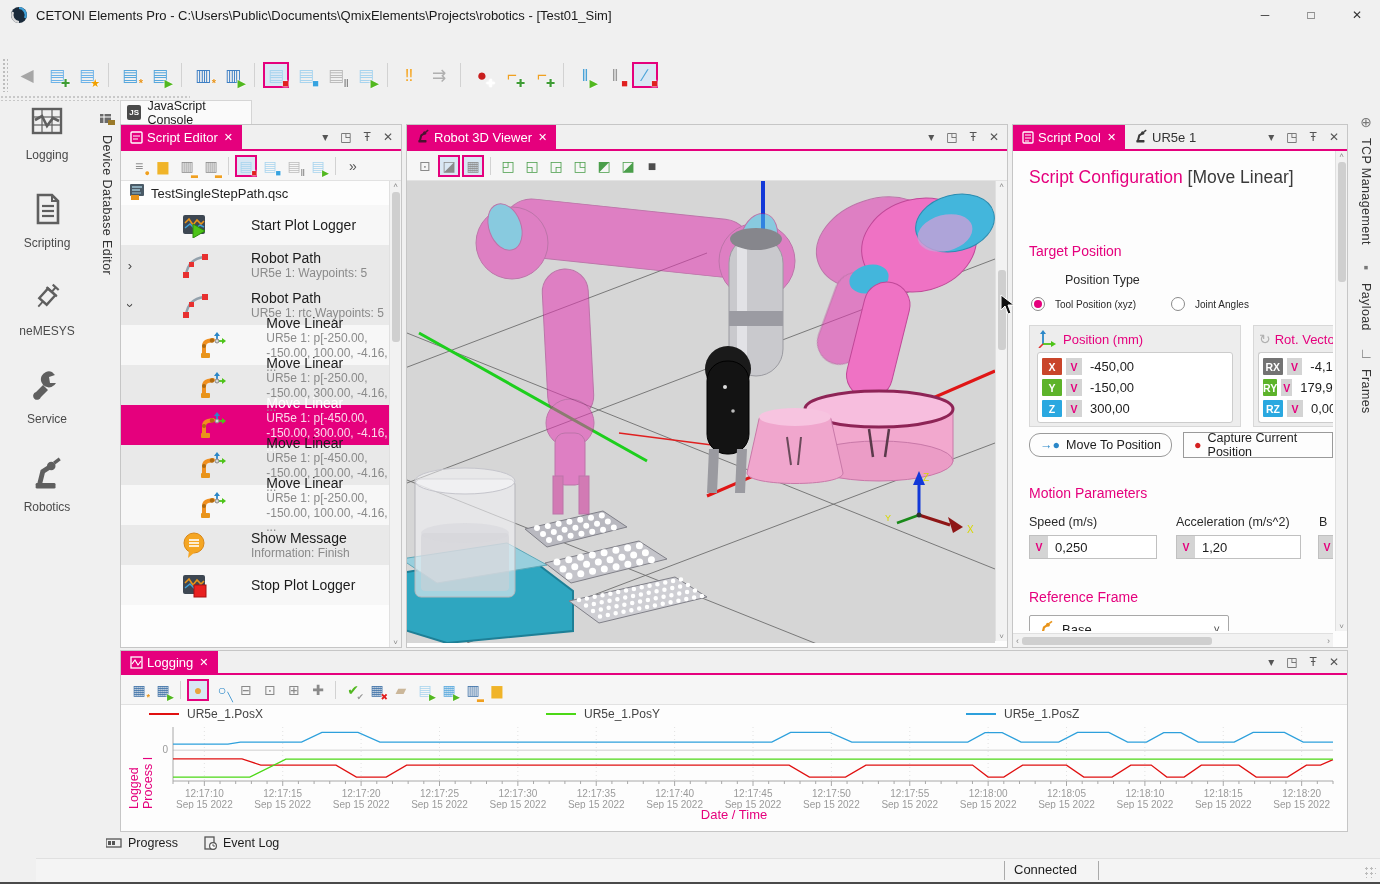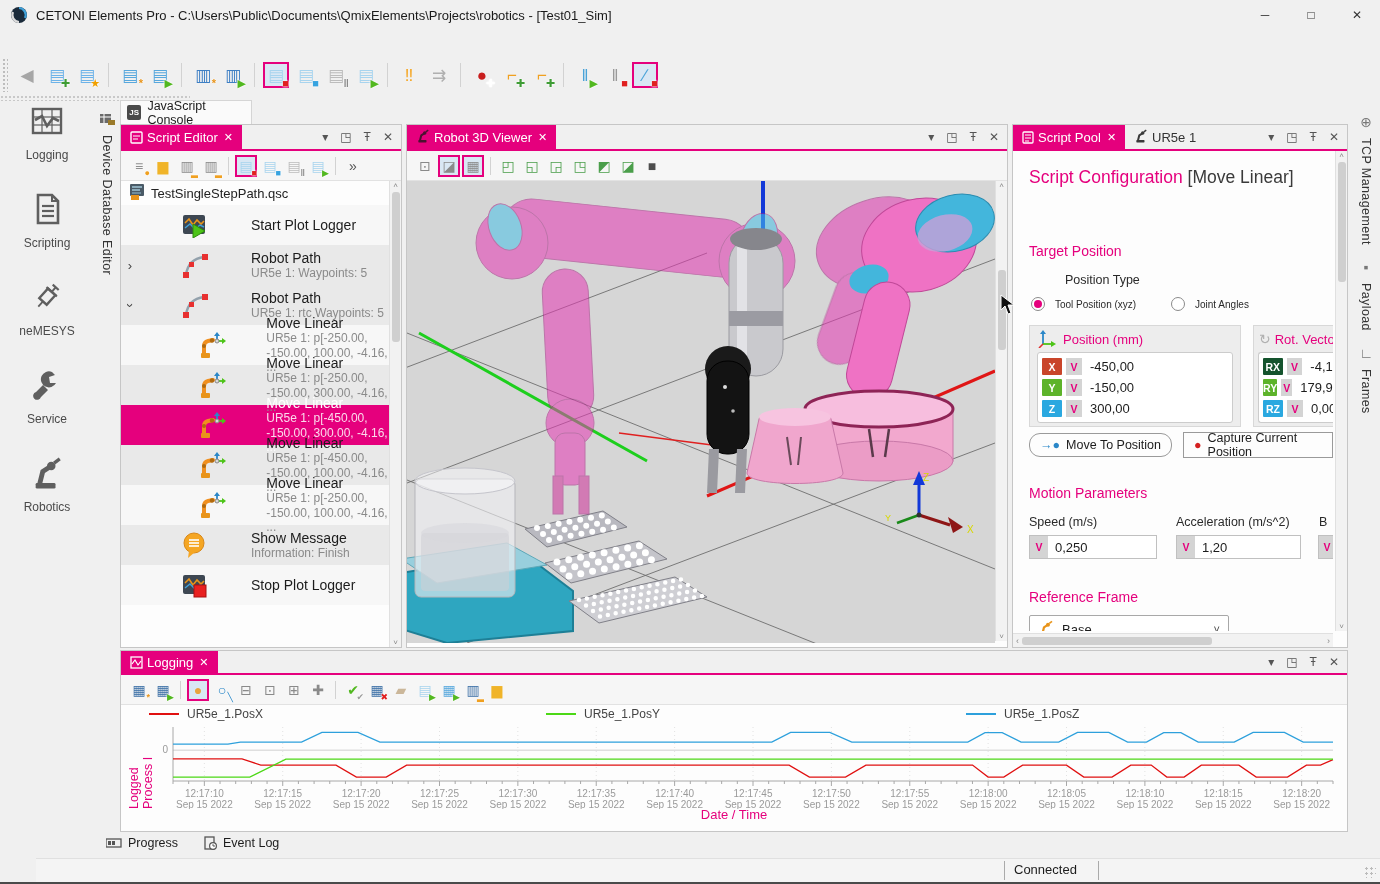--- a/index.html
+++ b/index.html
@@ -732,21 +732,21 @@
           </div>
       </div>
 
       <div class="grp" style="left:240px;top:174px;width:92px;height:102px;">
         <div class="grphead" style="padding-left:5px;gap:4px;">
           <span style="color:#b0b0b0;font-size:14px;">↻</span>
           <span style="white-space:nowrap;overflow:hidden;">Rot. Vector</span>
         </div>
         <div class="grpfields" id="rotrows" style="margin:0 0 0 4px;border-right:none;">
             <div class="axrow">
-              <span class="axbadge" style="background:#14532d">RX</span>
+              <span class="axbadge" style="background:#737373">RX</span>
               <span class="vchip">V</span>
               <span class="axval">-4,16</span>
             </div>
             <div class="axrow">
               <span class="axbadge" style="background:#5db32a">RY</span>
               <span class="vchip">V</span>
               <span class="axval">179,95</span>
             </div>
             <div class="axrow">
               <span class="axbadge" style="background:#2aa8e0">RZ</span>

